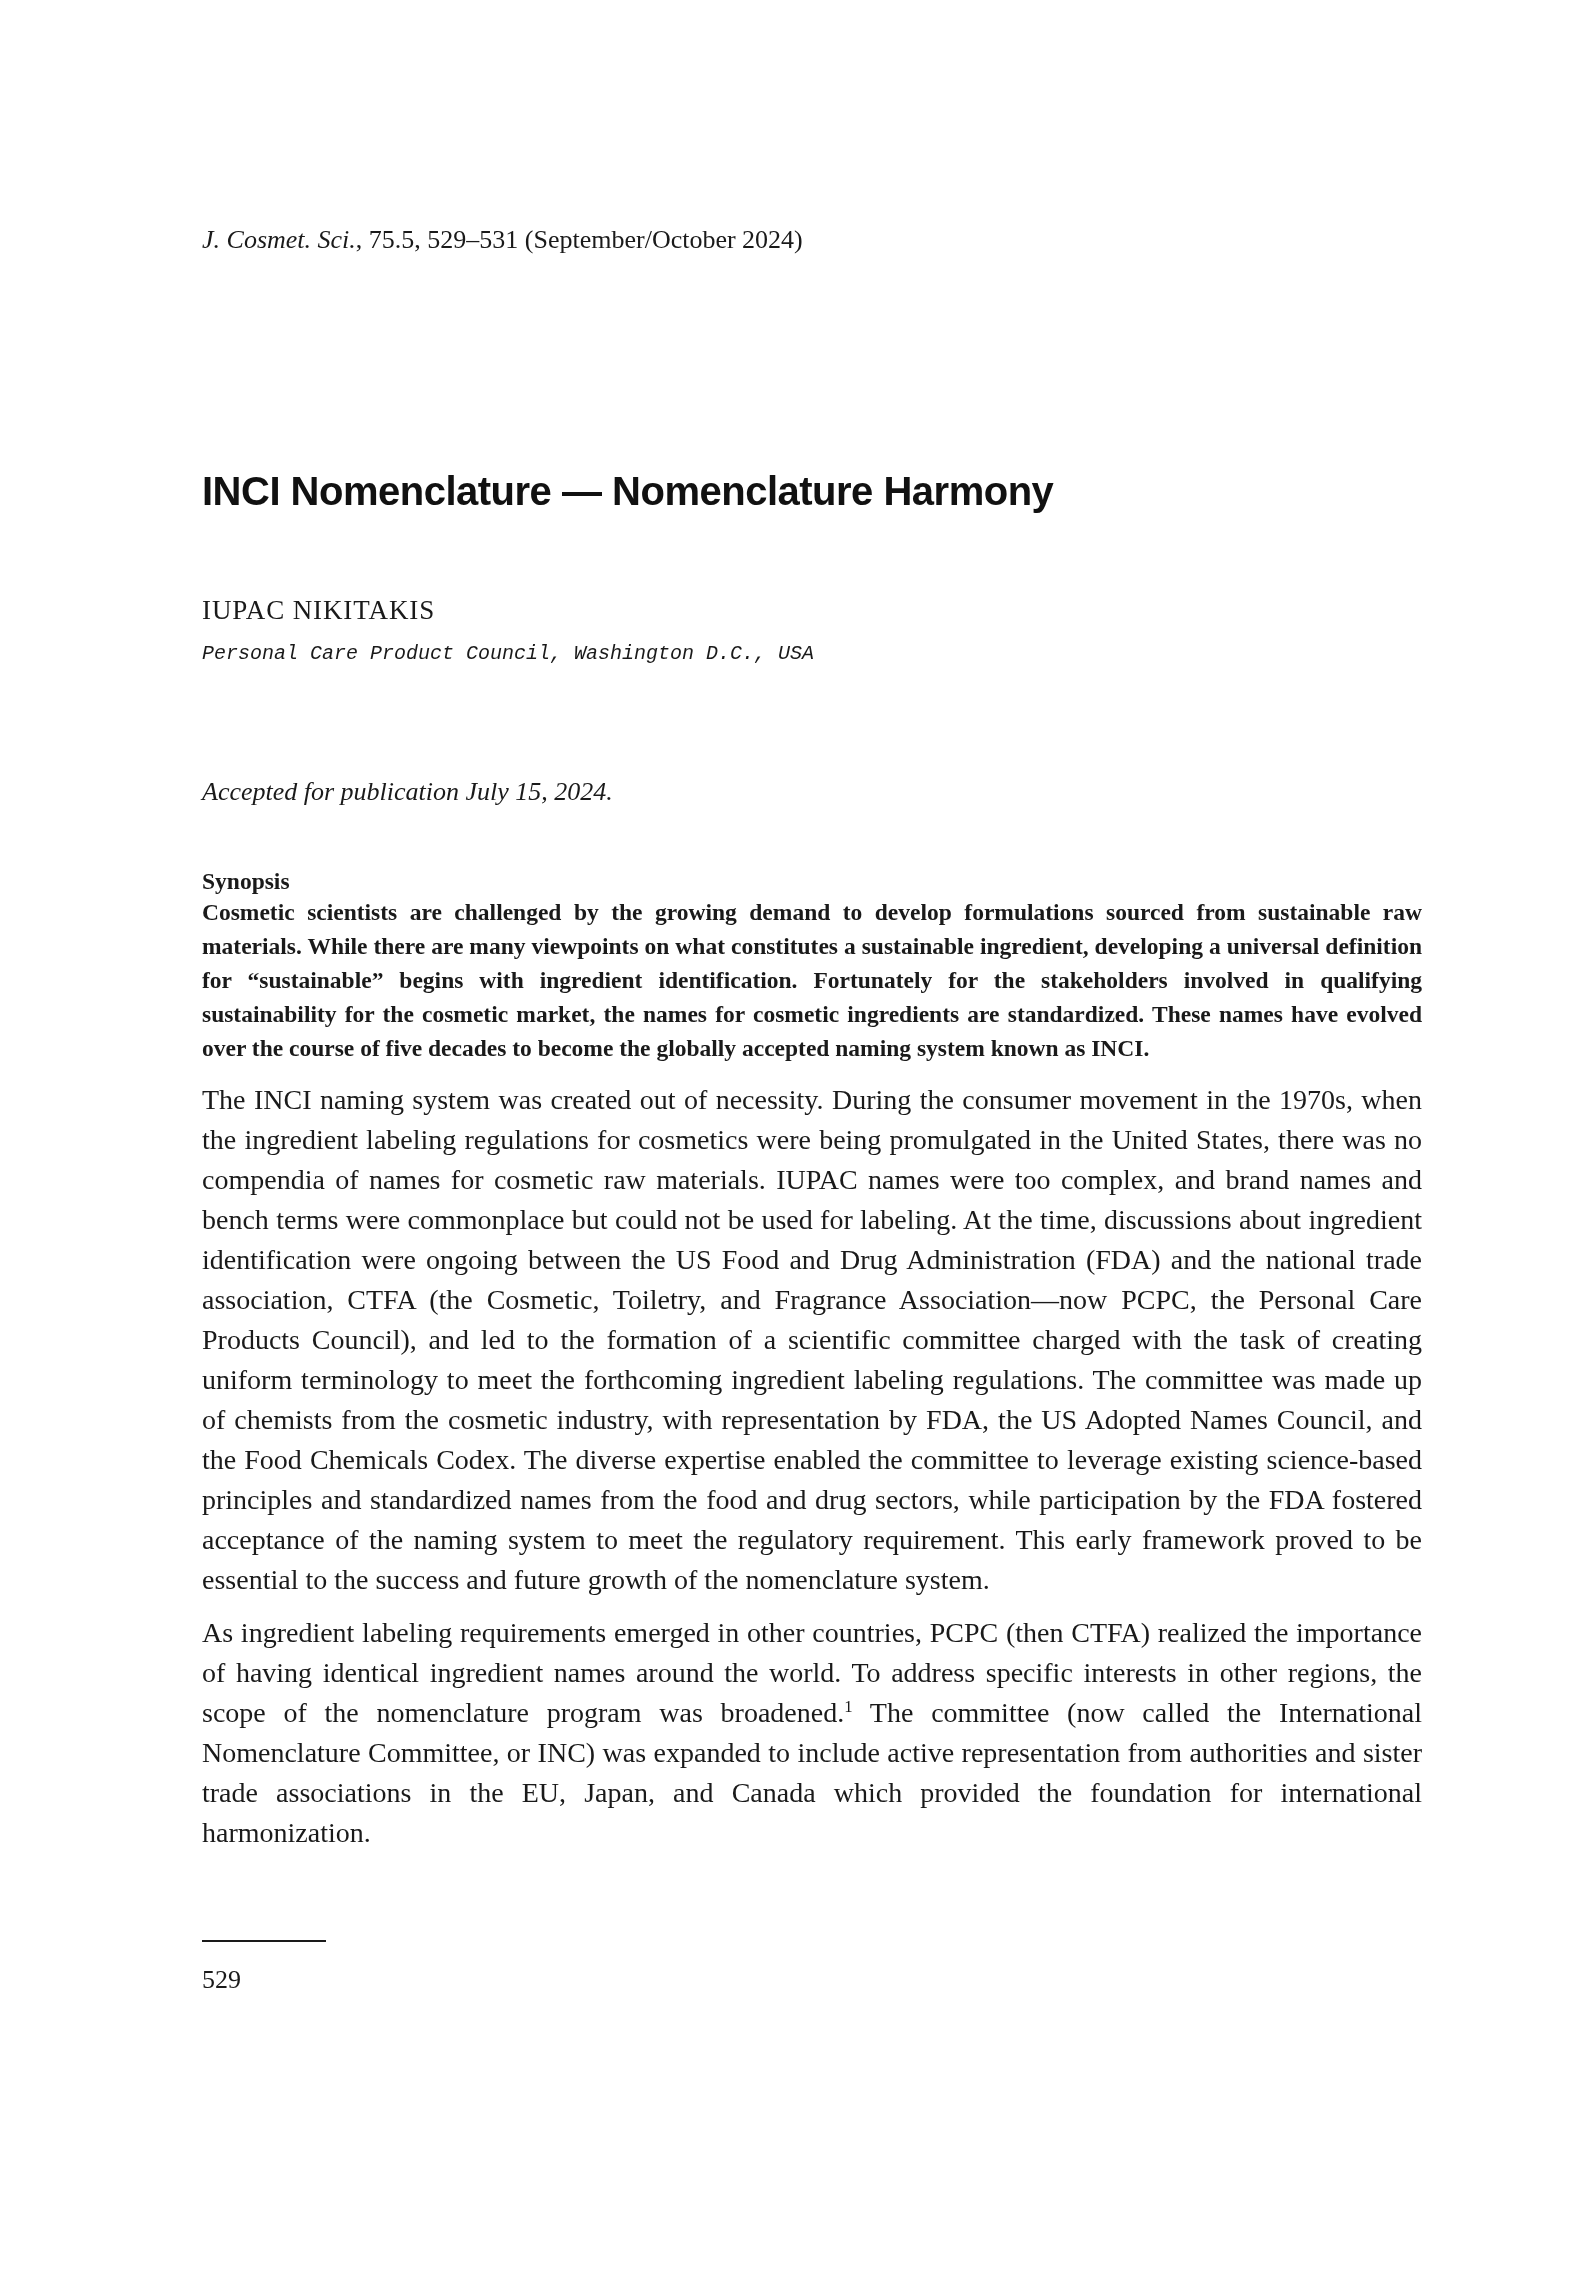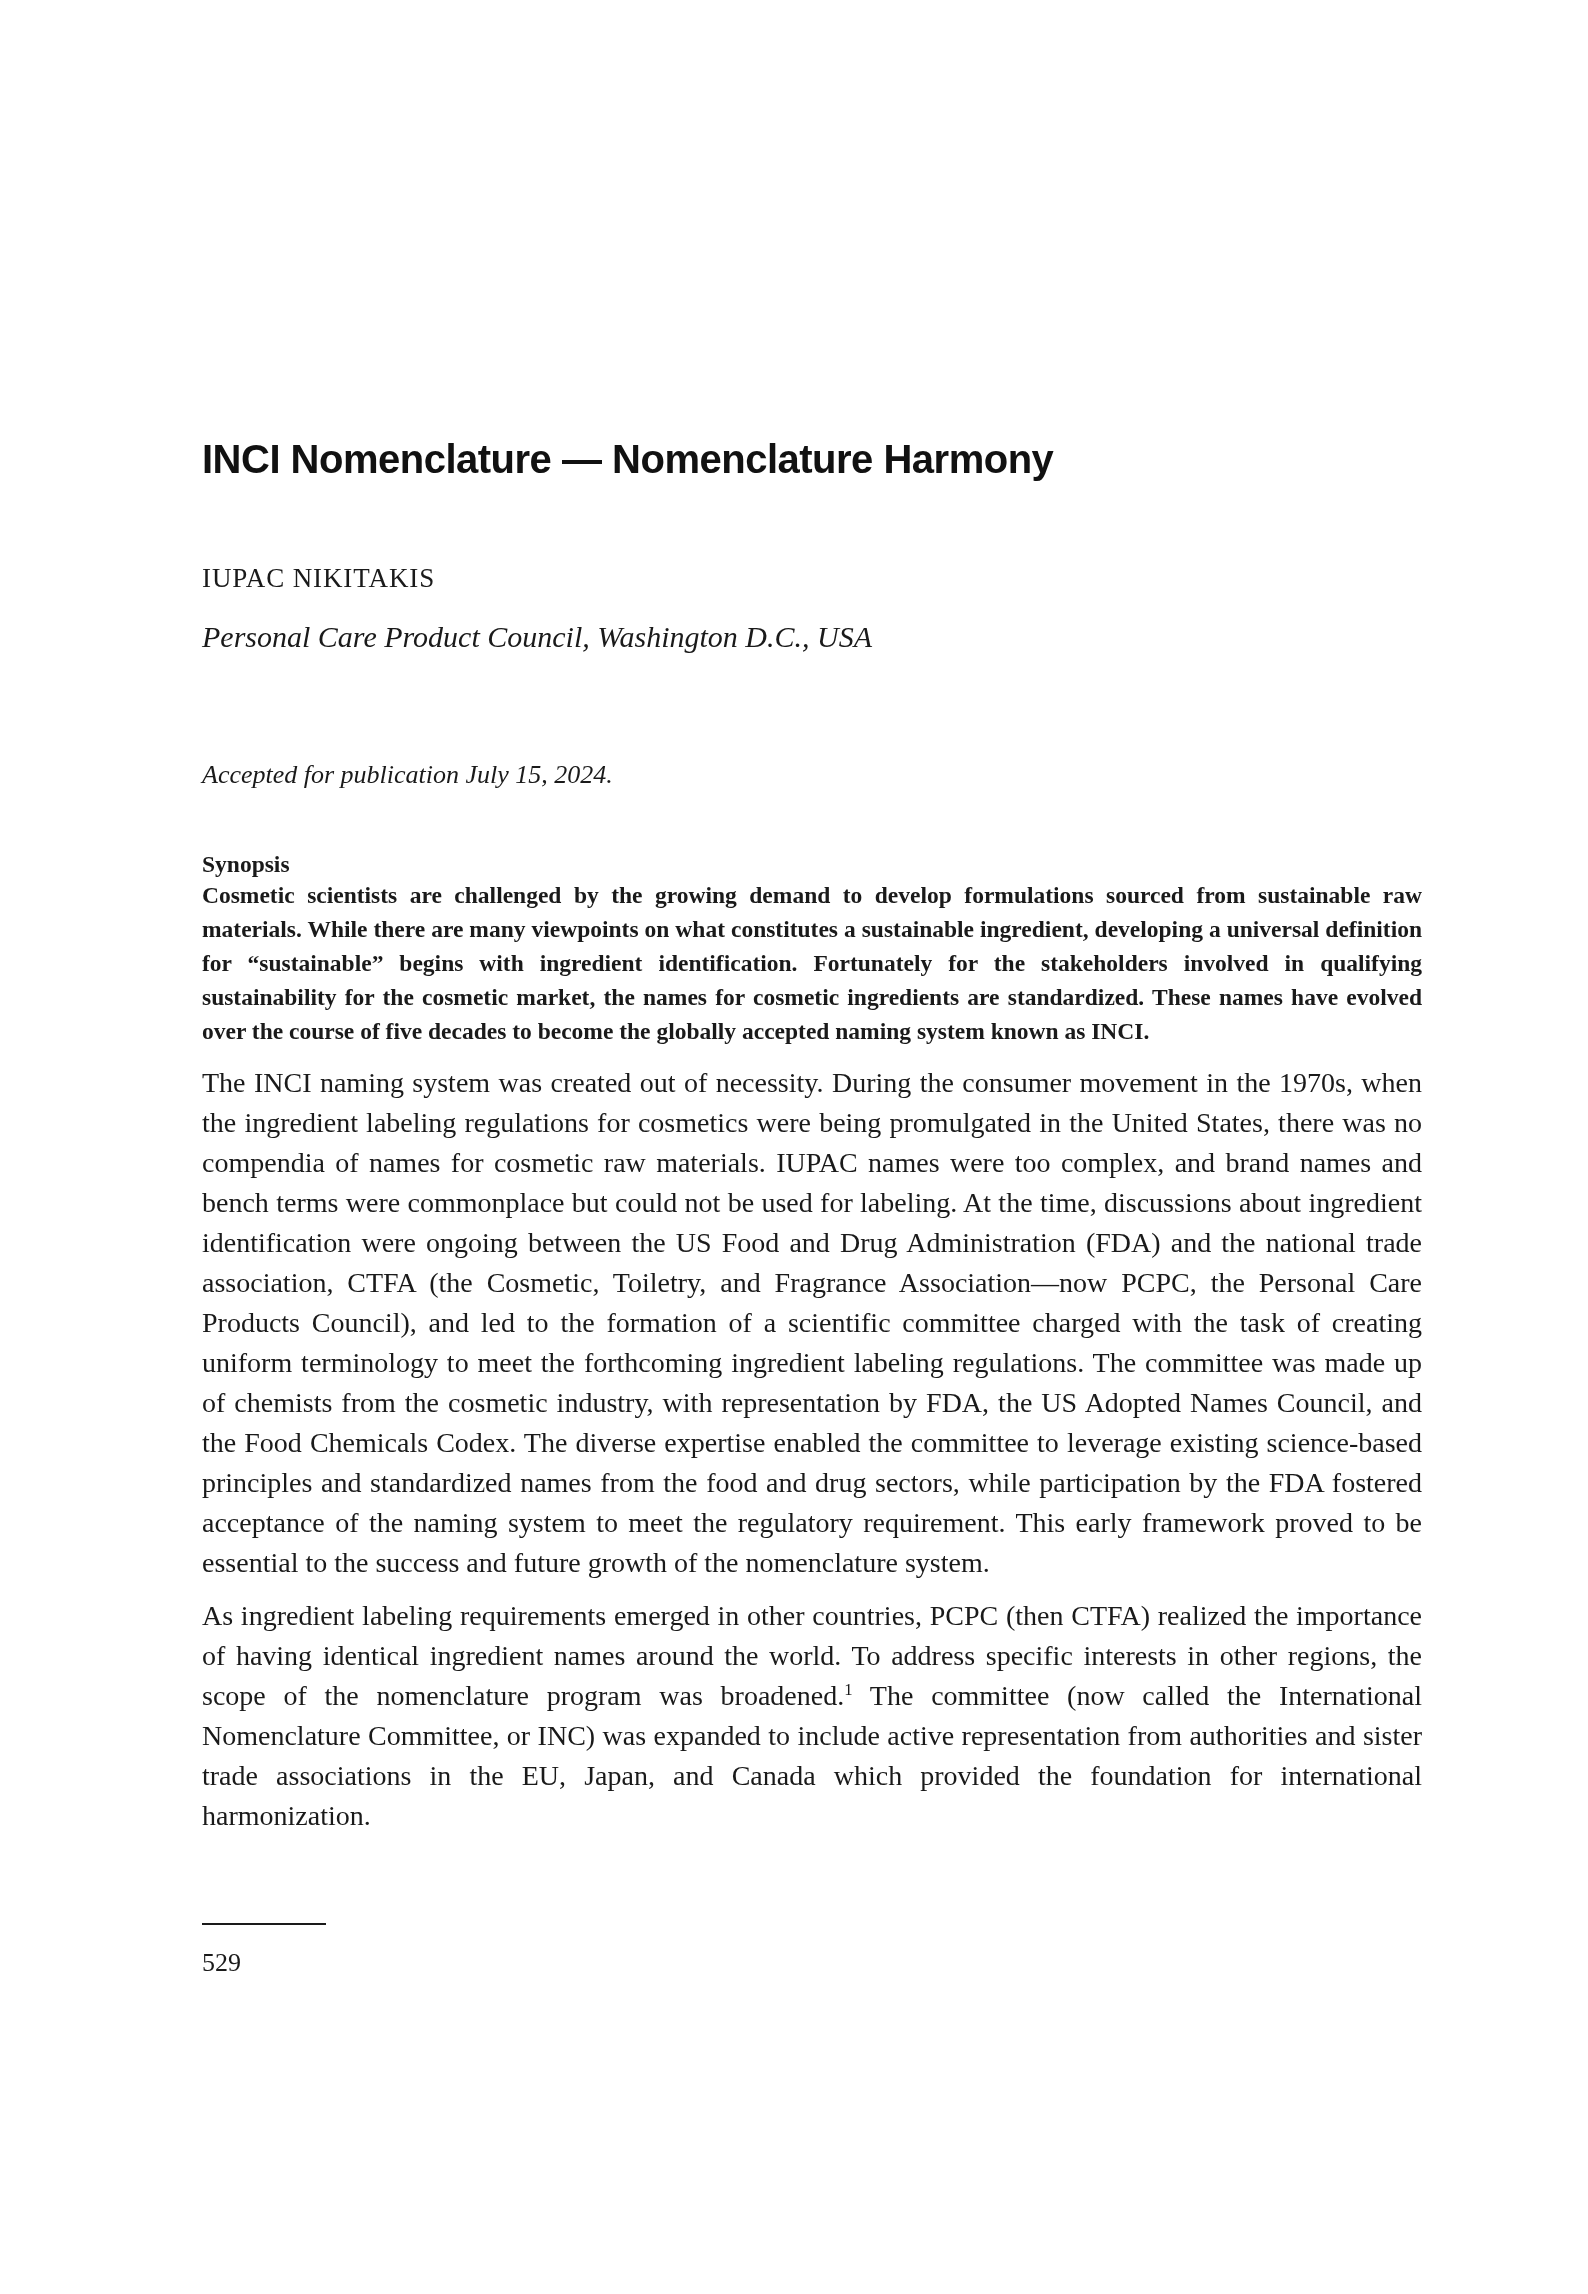--- a/index.html
+++ b/index.html
@@ -40,24 +40,25 @@
     letter-spacing: -0.5px;
     color: #111111;
   }
   .author {
     margin-top: 79px;
     font-size: 27px;
     line-height: 34px;
     letter-spacing: 0.9px;
   }
   .affiliation {
-    margin-top: 25px;
-    font-size: 30px;
+    margin-top: 10px;
+    font-size: 20px;
     line-height: 34px;
     font-style: italic;
+    font-family: Liberation Mono, monospace;
   }
   .accepted {
     margin-top: 104px;
     font-size: 26px;
     line-height: 34px;
     font-style: italic;
   }
   .synopsis-heading {
     margin-top: 58px;
     font-size: 23.5px;
@@ -104,20 +105,21 @@
     font-size: 26px;
     line-height: 32px;
   }
 </style>
 </head>
 <body>
 
 <div class="page">
   <div class="content">
 
+    <p class="running-head"><span class="italic">J. Cosmet. Sci.</span><span>, 75.5, 529–531 (September/October 2024)</span></p>
 
     <h1 class="title">INCI Nomenclature — Nomenclature Harmony</h1>
 
     <p class="author">IUPAC NIKITAKIS</p>
 
     <p class="affiliation">Personal Care Product Council, Washington D.C., USA</p>
 
     <p class="accepted">Accepted for publication July 15, 2024.</p>
 
     <h2 class="synopsis-heading">Synopsis</h2>

